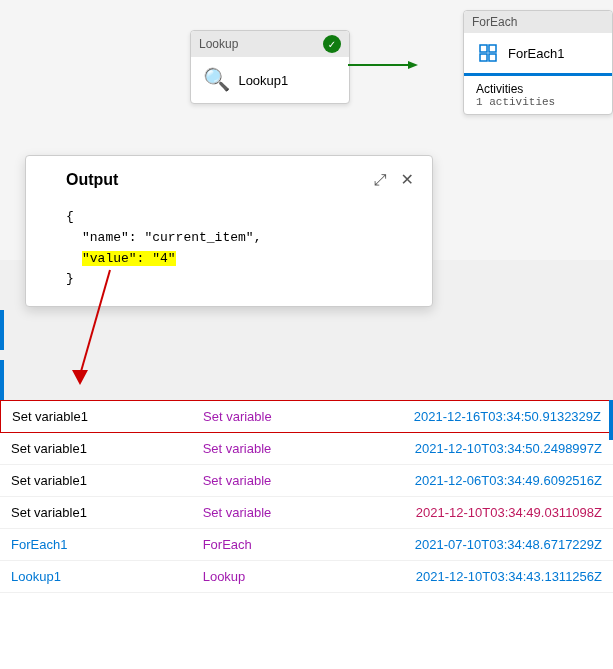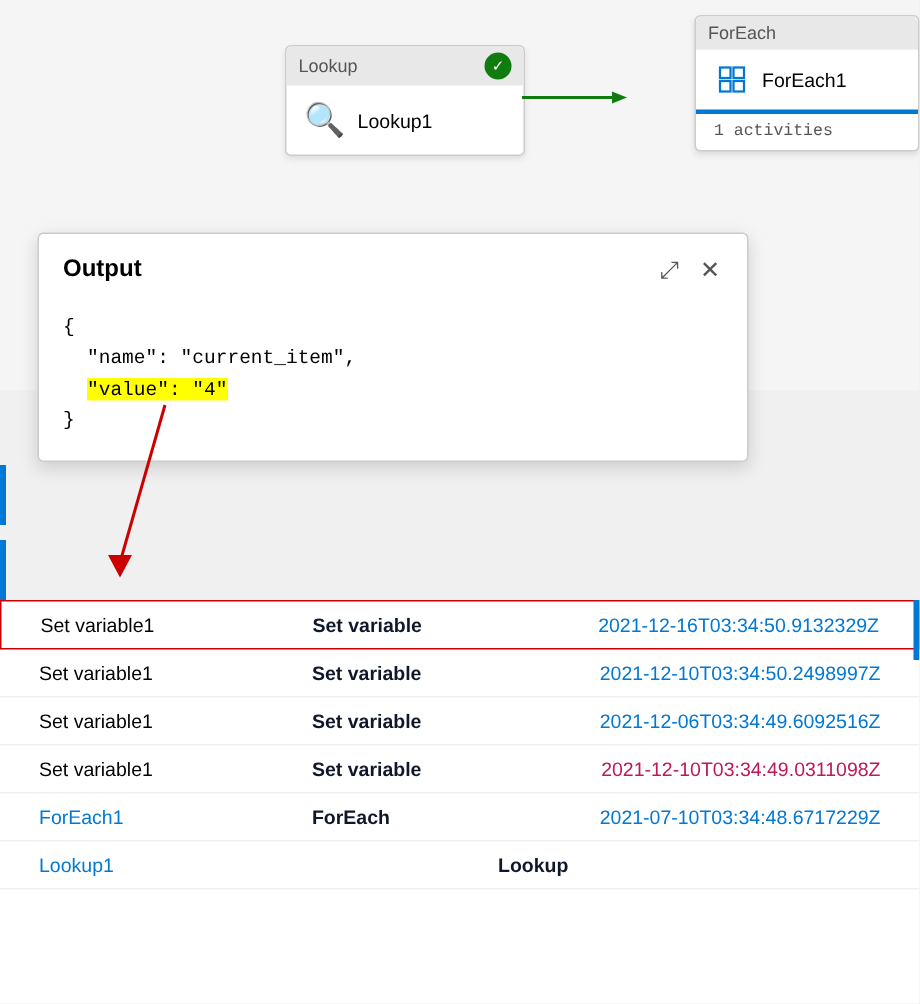--- a/index.html
+++ b/index.html
@@ -103,26 +103,27 @@
       color: #555;
       font-size: 11px;
       font-family: Liberation Mono, monospace;
     }
 
     
     .output-popup {
       position: absolute;
       top: 155px;
       left: 25px;
-      width: 474px;
+      width: 408px;
       background: #fff;
       border: 1px solid #ccc;
       border-radius: 4px;
       box-shadow: 0 4px 12px rgba(0,0,0,0.15);
       z-index: 10;
+      padding-left: 24px;
     }
     .output-popup-header {
       padding: 12px 16px 8px;
       display: flex;
       justify-content: space-between;
       align-items: center;
     }
     .output-title {
       font-size: 16px;
       font-weight: 600;
@@ -155,38 +156,37 @@
     .table-area {
       position: absolute;
       top: 400px;
       left: 0;
       width: 613px;
       bottom: 0;
       background: #fff;
     }
     .table-row {
       display: flex;
-      padding: 8px 26px;
+      padding: 8px 11px;
       border-bottom: 1px solid #f0f0f0;
       align-items: center;
     }
     .table-row.highlighted {
       border: 1.5px solid #cc0000;
     }
     .table-cell {
       flex: 1;
       font-size: 13px;
     }
     .table-cell.name {
       flex: 1.2;
     }
     .table-cell.type {
       flex: 1;
-      color: #0f172a;
-      font-weight: bold;
+      color: #a21caf;
     }
     .table-cell.timestamp {
       flex: 1.5;
       color: #0078d4;
       text-align: right;
     }
 
     
     .arrow-svg {
       position: absolute;
@@ -245,20 +245,21 @@
         <svg width="20" height="20" viewBox="0 0 20 20">
           <rect x="2" y="2" width="7" height="7" fill="none" stroke="#0078d4" stroke-width="1.5"></rect>
           <rect x="11" y="2" width="7" height="7" fill="none" stroke="#0078d4" stroke-width="1.5"></rect>
           <rect x="2" y="11" width="7" height="7" fill="none" stroke="#0078d4" stroke-width="1.5"></rect>
           <rect x="11" y="11" width="7" height="7" fill="none" stroke="#0078d4" stroke-width="1.5"></rect>
         </svg>
       </div>
       <span>ForEach1</span>
     </div>
     <div class="foreach-activities">
+      <div style="font-weight:500;">Activities</div>
       <div class="foreach-activities-count">1 activities</div>
     </div>
   </div>
 
 </div>
 
 <div class="output-popup">
   <div class="output-popup-header">
     <span class="output-title">Output</span>
     <div class="output-actions">
@@ -306,20 +307,21 @@
         <div class="table-cell timestamp" style="color: #be185d;">2021-12-10T03:34:49.0311098Z</div>
       </div>
       <div class="table-row">
         <div class="table-cell name" style="color: rgb(0, 120, 212); cursor: pointer;">ForEach1</div>
         <div class="table-cell type">ForEach</div>
         <div class="table-cell timestamp" style="color: rgb(0, 120, 212);">2021-07-10T03:34:48.6717229Z</div>
       </div>
       <div class="table-row">
         <div class="table-cell name" style="color: rgb(0, 120, 212); cursor: pointer;">Lookup1</div>
         <div class="table-cell type">Lookup</div>
+        <div class="table-cell timestamp" style="color: rgb(0, 120, 212);">2021-12-10T03:34:43.1311256Z</div>
       </div>
     </div>
 </div>
 
 <div class="right-blue-bar"></div>
 
 <div style="position:absolute;left:0;top:310px;width:4px;height:40px;background:#0078d4;"></div>
 <div style="position:absolute;left:0;top:360px;width:4px;height:40px;background:#0078d4;"></div>
 
 </body></html>

